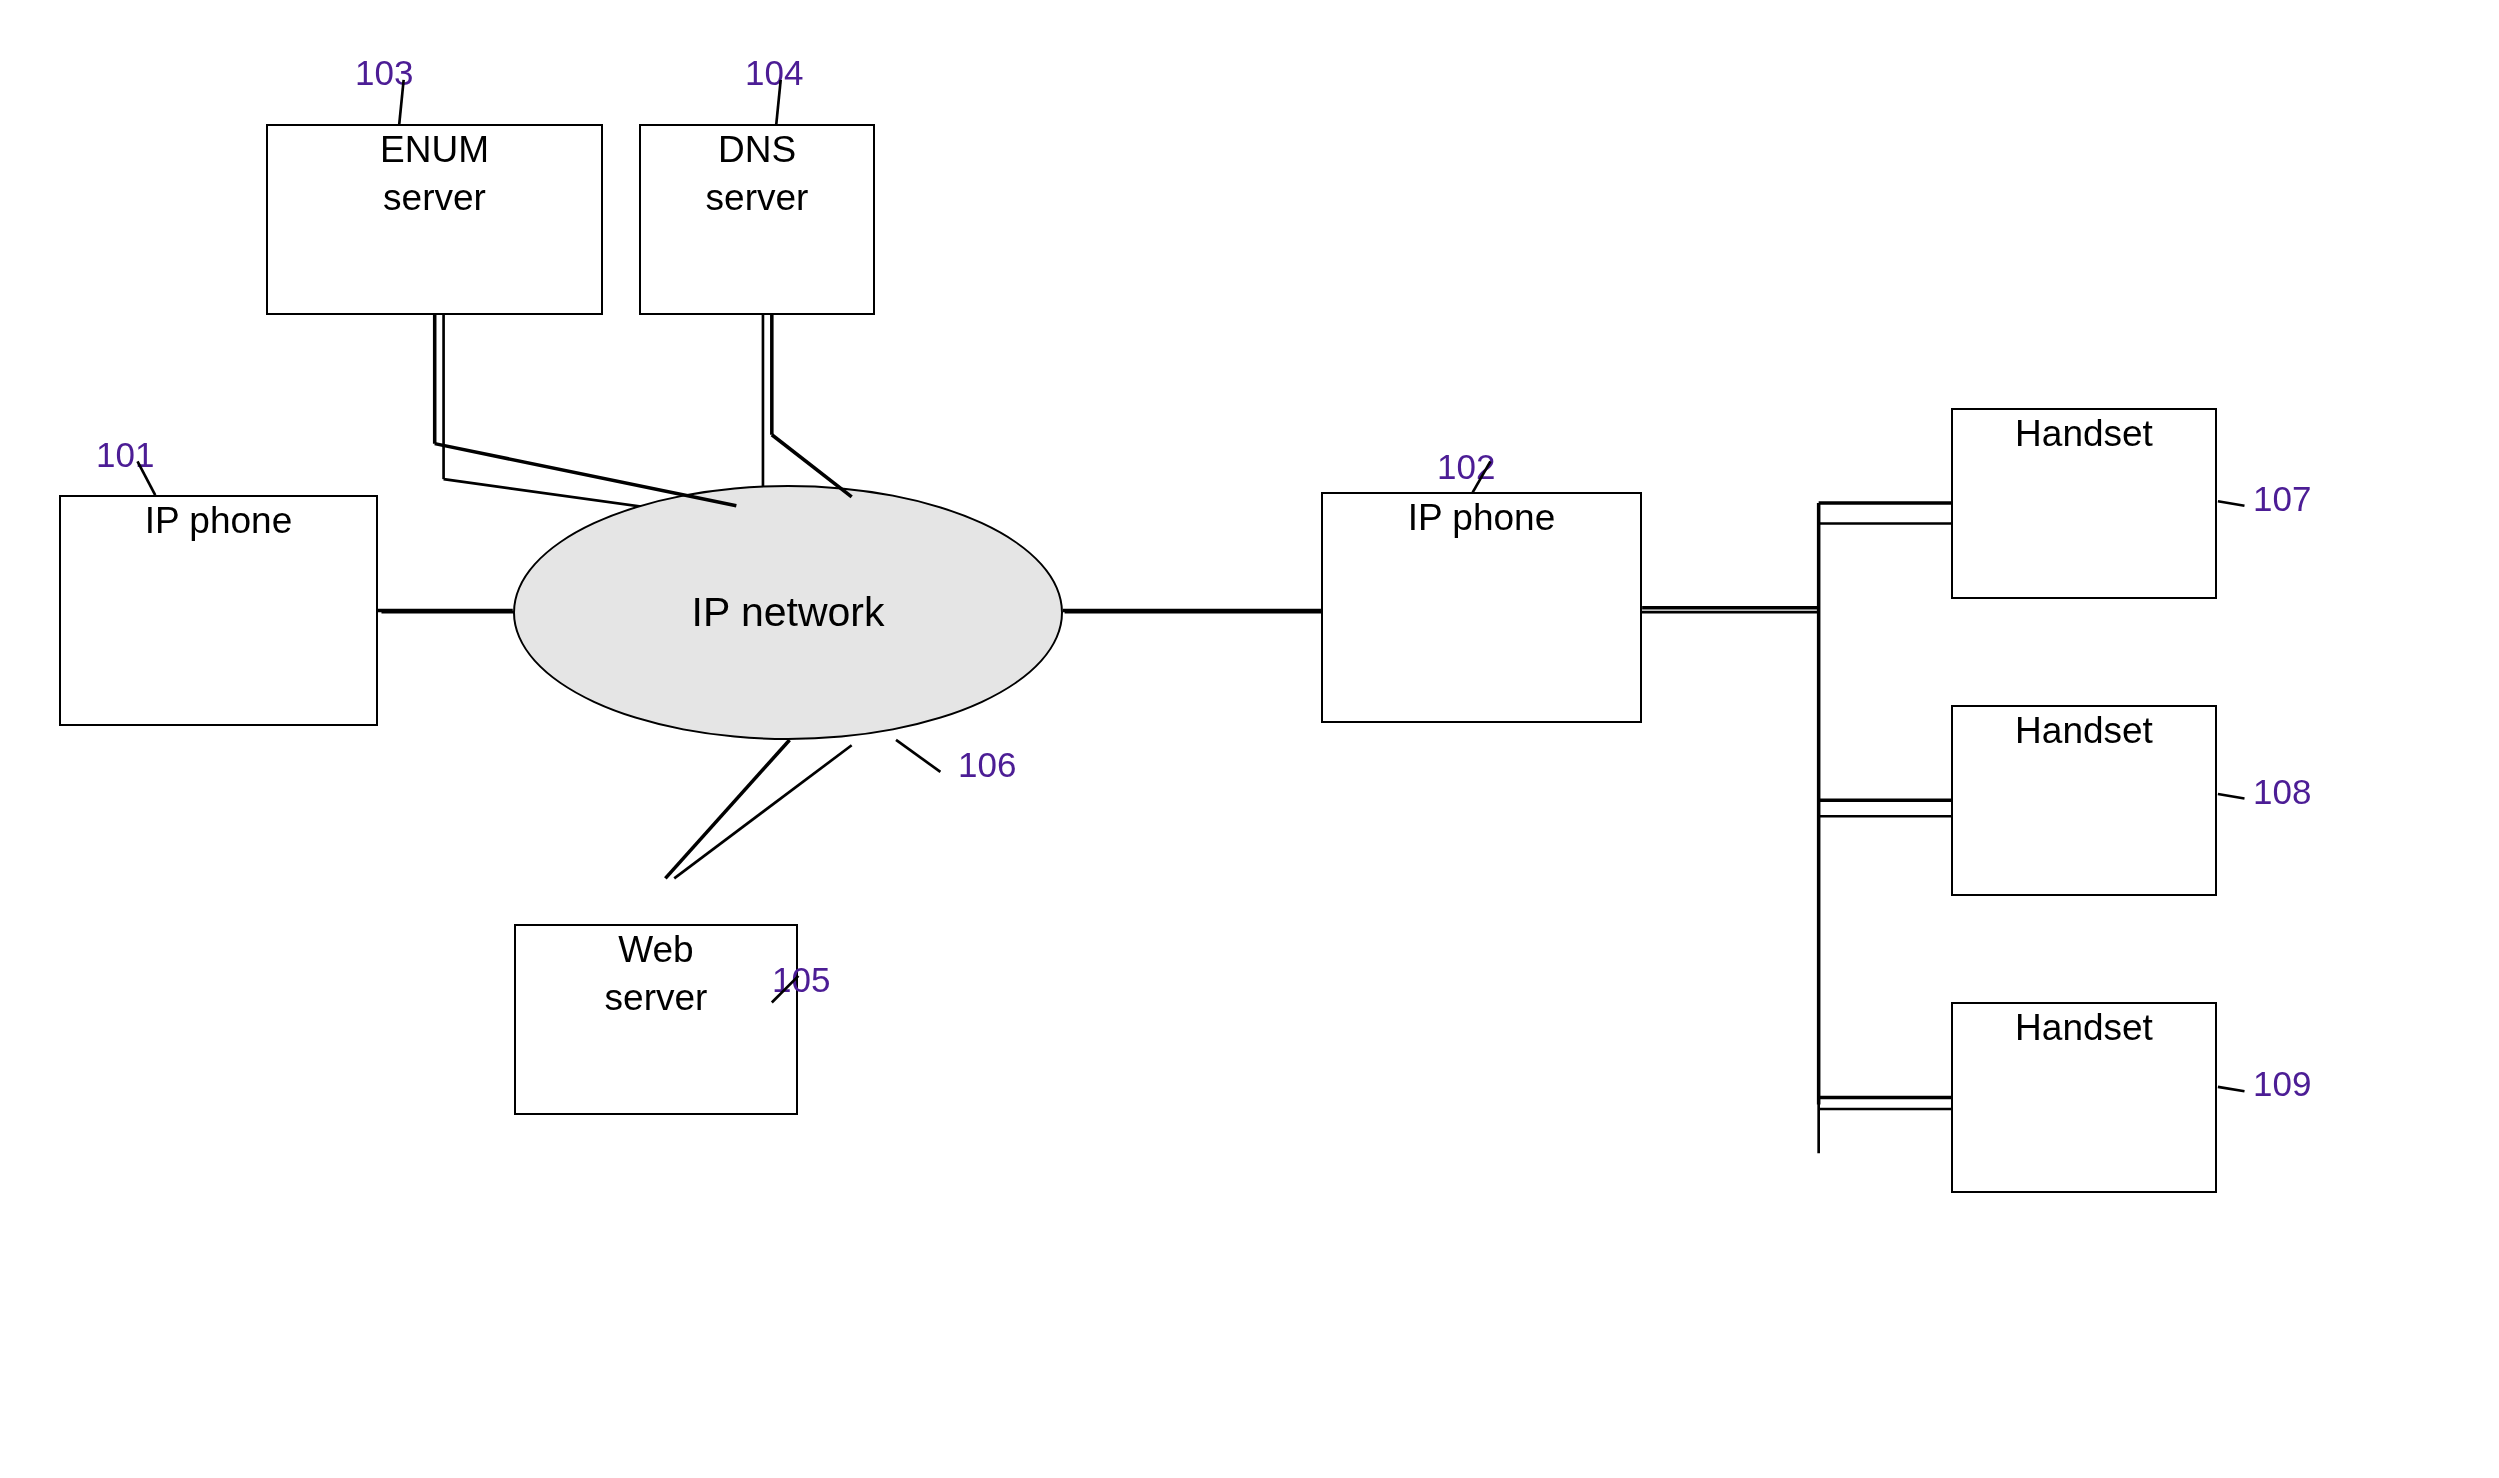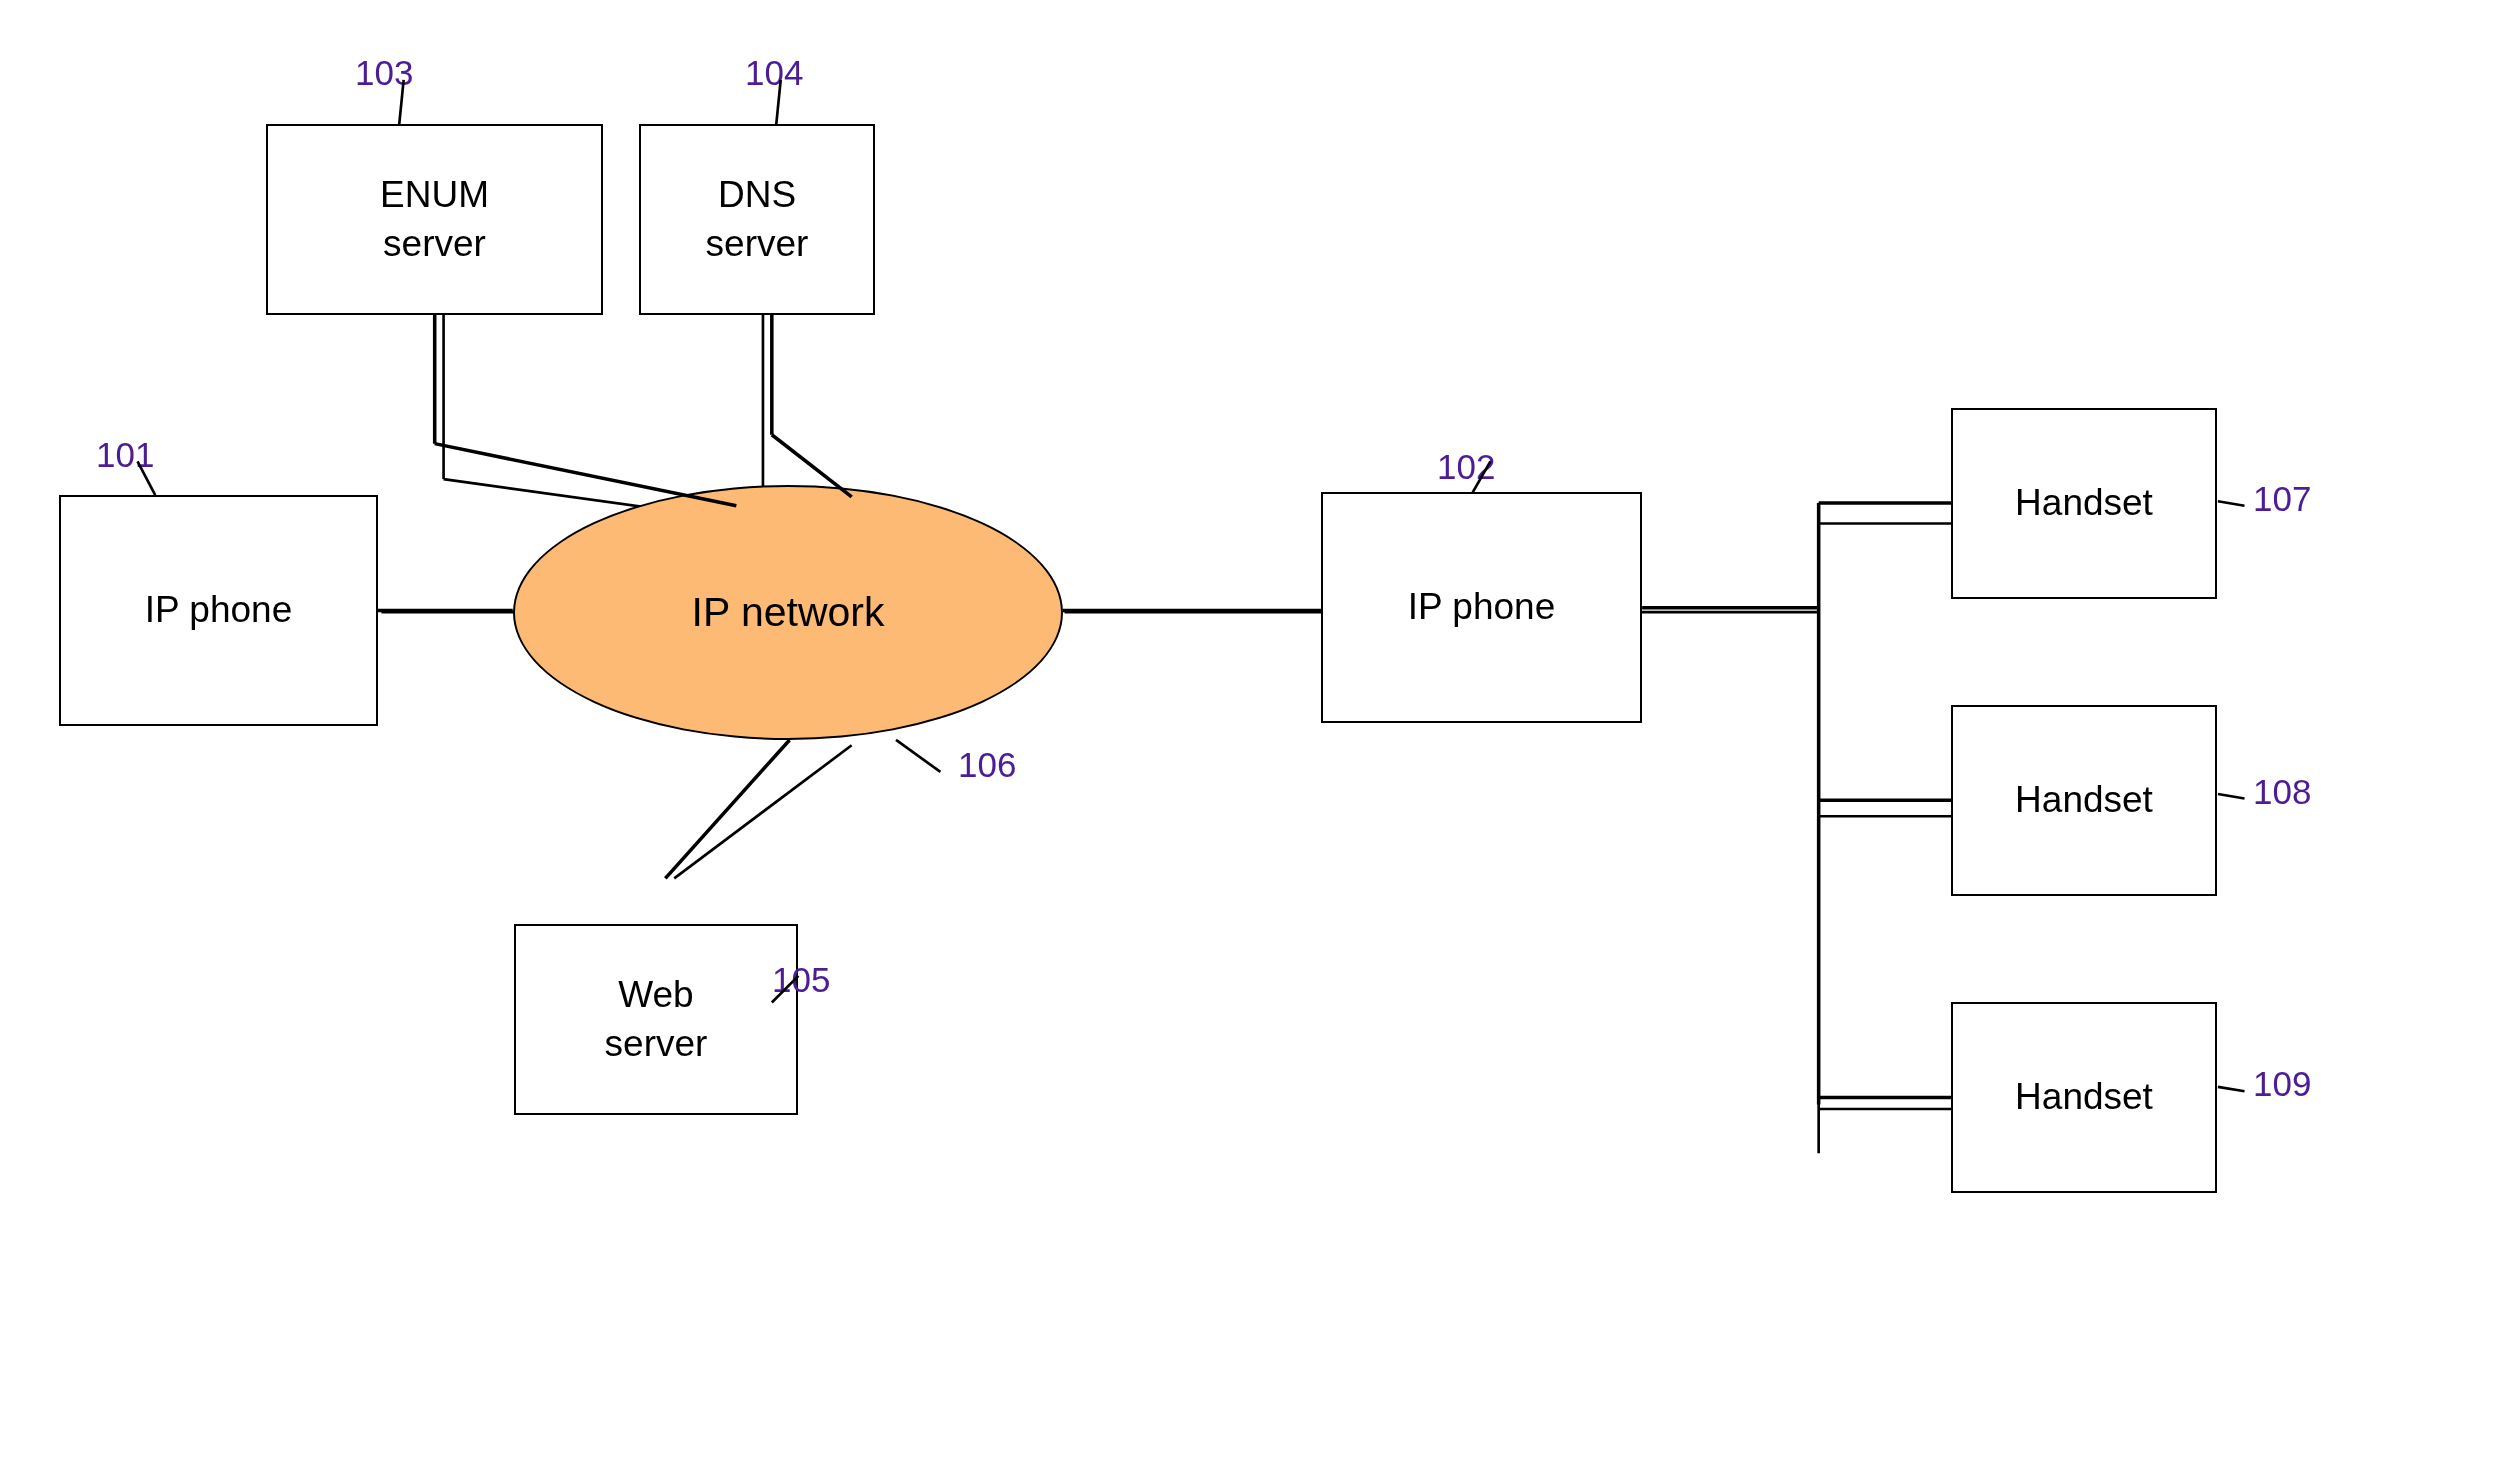--- a/index.html
+++ b/index.html
@@ -15,31 +15,31 @@
       position: absolute;
       top: 0; left: 0;
       width: 2500px;
       height: 1479px;
     }
     .box {
       position: absolute;
       border: 2.7px solid #000;
       background: #fff;
       display: flex;
-      align-items: center;
+      align-items: flex-start;
       justify-content: center;
       text-align: center;
       font-size: 37px;
       font-weight: normal;
       line-height: 1.3;
     }
     .ellipse {
       position: absolute;
       border: 2.7px solid #000;
-      background: #fdba74;
+      background: #e5e5e5;
       border-radius: 50%;
       display: flex;
       align-items: center;
       justify-content: center;
       text-align: center;
       font-size: 41px;
     }
     .label {
       position: absolute;
       font-size: 35px;

